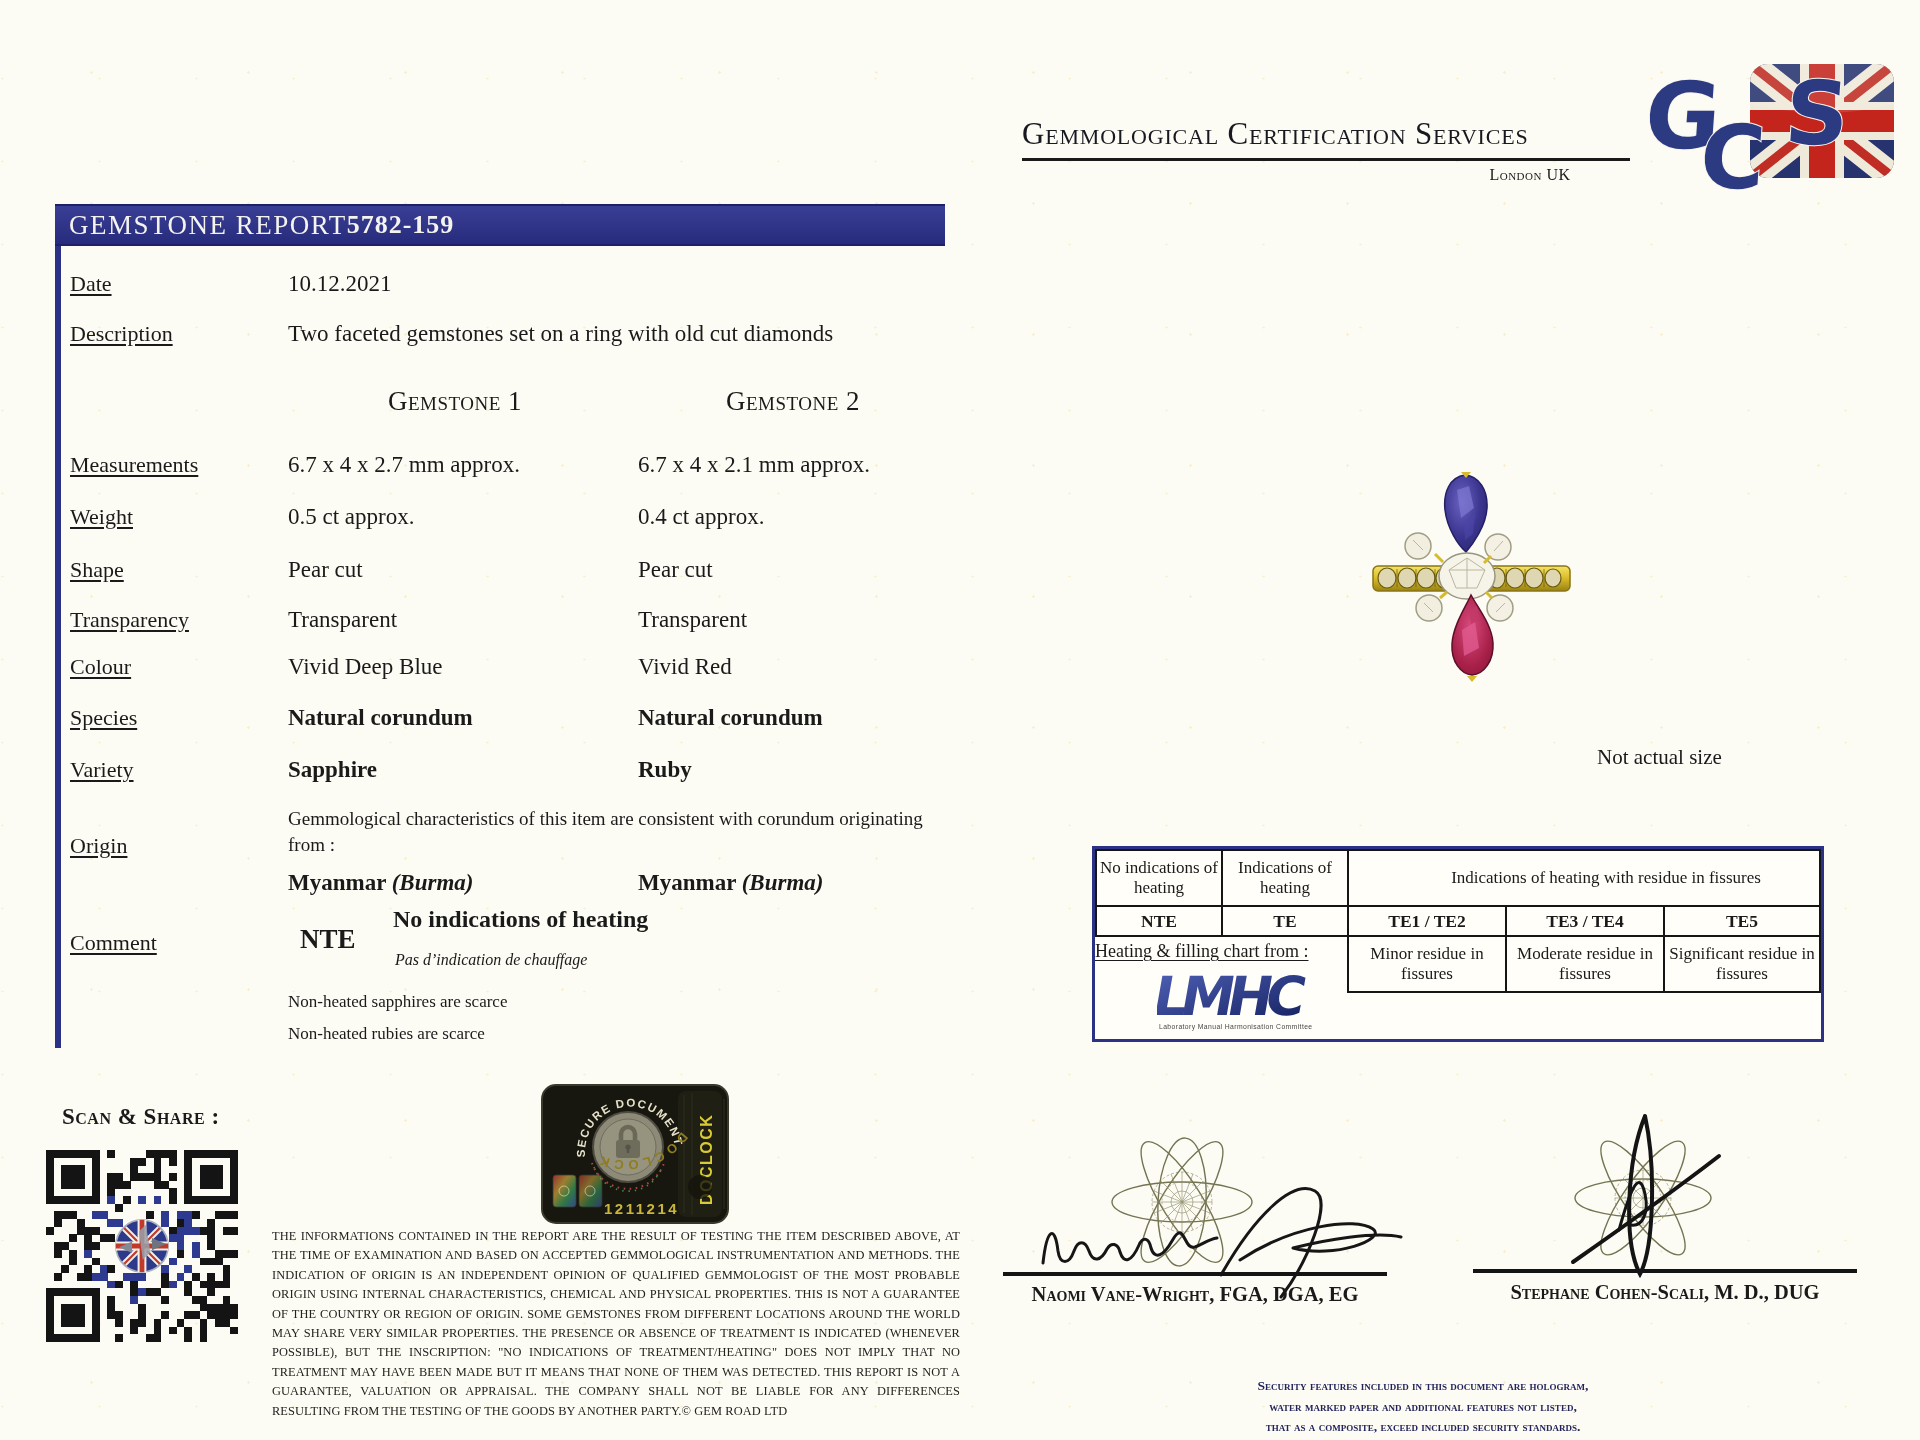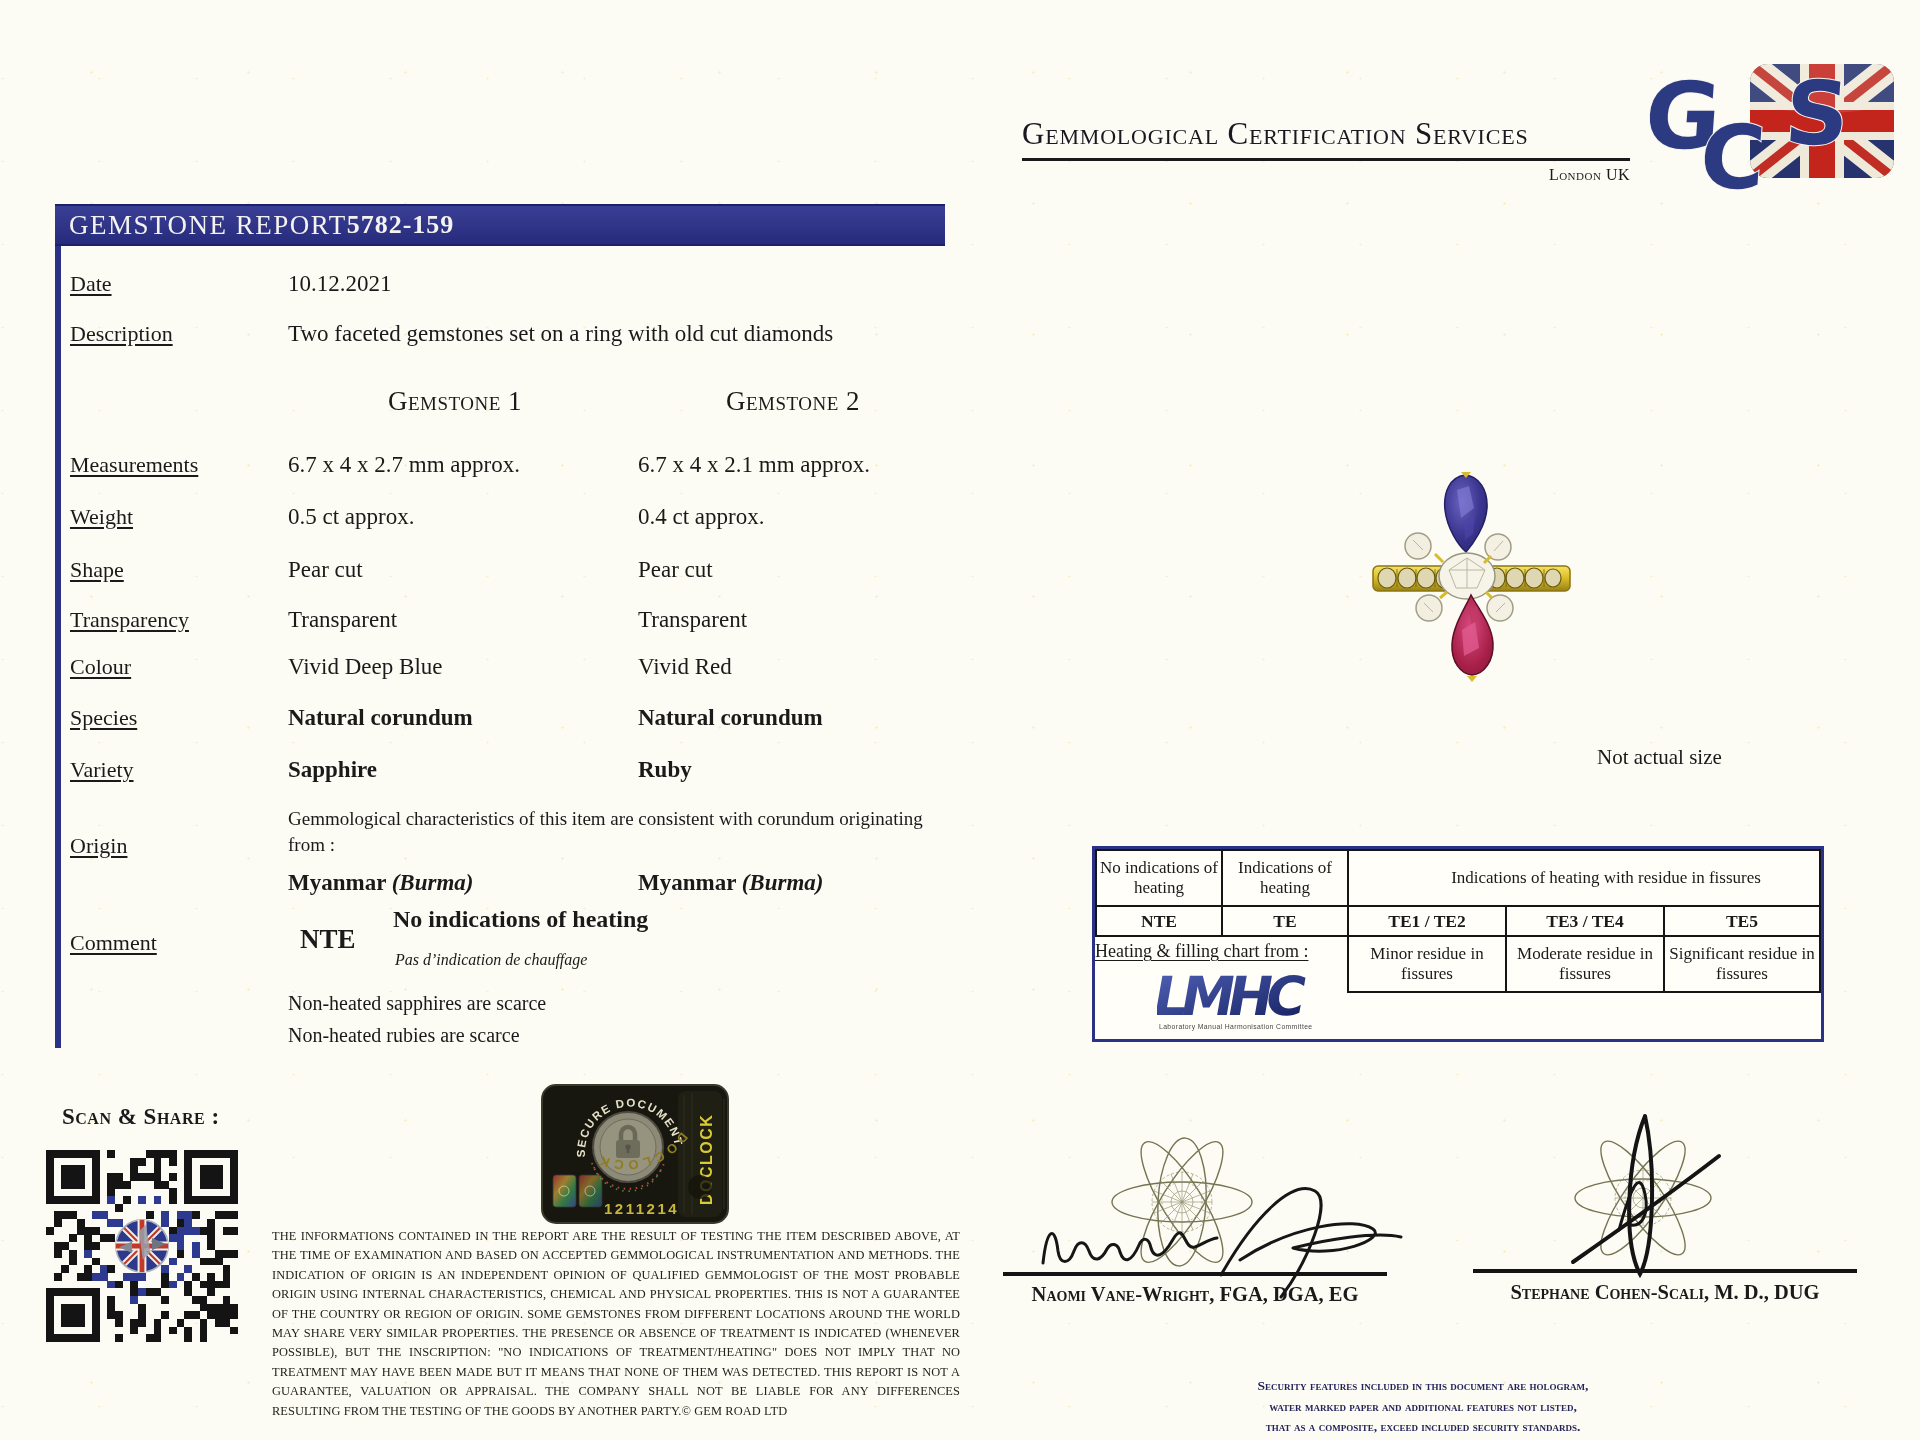--- a/index.html
+++ b/index.html
@@ -22,27 +22,27 @@
   .leftborder{left:55px;top:246px;width:6px;height:802px;background:#2b3186;}
   .lbl{left:70px;font-size:22px;text-decoration:underline;text-underline-offset:3px;white-space:nowrap;}
   .val{font-size:23px;white-space:nowrap;}
   .c1{left:288px;} .c2{left:638px;}
   .bold{font-weight:700;}
   .gemhead{font-variant:small-caps;font-size:27px;letter-spacing:0.5px;width:250px;text-align:center;}
   .orignote{left:288px;top:806px;width:640px;font-size:19px;line-height:26px;}
   .cmt-head{left:393px;top:906px;font-size:24px;font-weight:700;white-space:nowrap;}
   .cmt-code{left:300px;top:924px;font-size:27px;font-weight:700;}
   .cmt-fr{left:395px;top:951px;font-size:16px;font-style:italic;white-space:nowrap;}
-  .cmt-line{font-size:20px;white-space:nowrap;left:288px;}
+  .cmt-line{font-size:17px;white-space:nowrap;left:288px;}
   .scanshare{left:62px;top:1104px;font-size:23px;font-weight:700;font-variant:small-caps;letter-spacing:0.5px;}
   .disclaimer{left:272px;top:1227px;width:688px;font-size:12.4px;line-height:19.4px;text-align:justify;color:#23221f;letter-spacing:0.1px;}
   
   .org-title{left:1022px;top:116px;font-size:31px;font-variant:small-caps;letter-spacing:0.8px;white-space:nowrap;color:#181820;}
   .org-rule{left:1022px;top:158px;width:608px;height:3px;background:#1a1a1a;}
-  .org-loc{left:1430px;top:166px;width:200px;text-align:right;font-size:16px;font-variant:small-caps;letter-spacing:0.5px;}
+  .org-loc{left:1430px;top:166px;width:200px;text-align:center;font-size:16px;font-variant:small-caps;letter-spacing:0.5px;}
   .photo-caption{left:1597px;top:745px;font-size:21px;}
   
   .hbox{left:1092px;top:846px;width:732px;height:196px;border:3px solid #2b3186;box-sizing:border-box;background:#fffef9;}
   .hline{position:absolute;background:#151515;}
   .hcell{position:absolute;display:flex;align-items:center;justify-content:center;text-align:center;font-size:17px;line-height:20px;}
   .hcode{font-weight:700;font-size:17.5px;}
   .hsource{position:absolute;left:0;top:92px;width:252px;text-align:left;font-size:18px;text-decoration:underline;text-underline-offset:3px;}
   
   .sigrule{height:4px;background:#141414;}
   .signame{width:384px;text-align:center;font-variant:small-caps;font-weight:700;font-size:20.5px;white-space:nowrap;}

